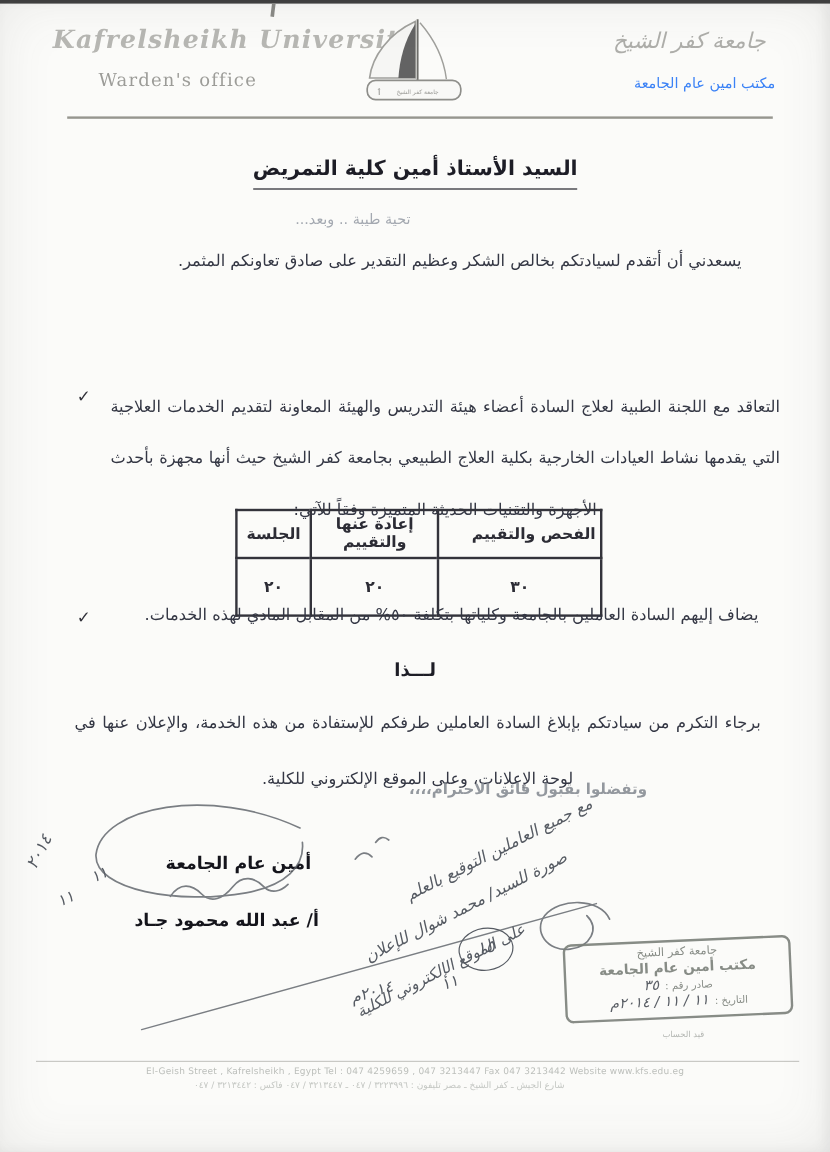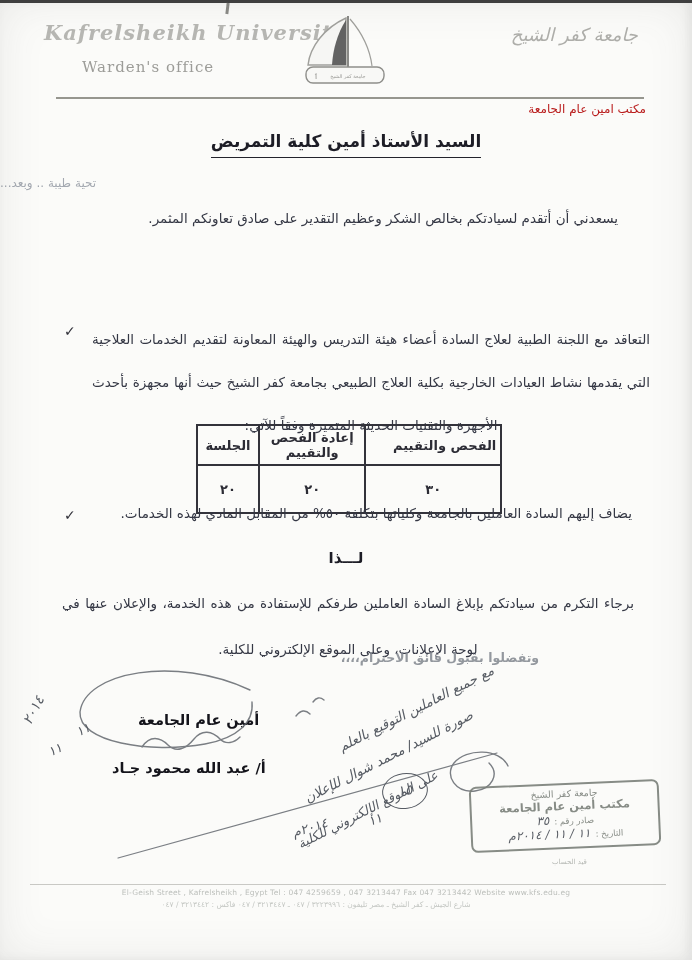--- a/index.html
+++ b/index.html
@@ -14,30 +14,30 @@
   .top-tick { position:absolute; left:226px; top:3px; width:3px; height:11px; background:#8a8a86; transform:rotate(7deg); }
 
   
   .uni-en { position:absolute; left:44px; top:20px; font-family:"DejaVu Serif", serif;
     font-style:italic; font-weight:bold; font-size:21px; letter-spacing:1px; color:#b7b7b3; }
   .office-en { position:absolute; left:82px; top:58px; font-family:"DejaVu Serif", serif;
     font-size:15px; letter-spacing:1px; color:#9c9c98; }
   .uni-ar { position:absolute; right:54px; top:24px; direction:rtl;
     font-style:italic; font-size:18px; color:#aeaeaa; letter-spacing:2px; }
   .office-ar { position:absolute; right:46px; top:62px; direction:rtl;
-    font-size:12px; color:#b91c1c;margin-top:40px; }
+    font-size:12px; color:#3b82f6; }
   .logo { position:absolute; left:300px; top:10px; width:92px; height:86px; }
   .rule { position:absolute; top:97px; left:56px; right:48px; border-top:2px solid #96968f; }
 
   
   .ar { direction:rtl; }
   .title-wrap { position:absolute; top:131px; left:0; width:100%; text-align:center; }
   .title-wrap span { direction:rtl; font-size:17px; font-weight:bold; color:#1d1d26;
     padding-bottom:6px; border-bottom:1.6px solid #23232c; }
-  .salutation { position:absolute; top:176px; left:0; right:104px; text-align:left;
+  .salutation { position:absolute; top:176px; left:0; right:104px; text-align:center;
     font-size:12px; color:#a4a9b1; letter-spacing:1px; }
   .intro { position:absolute; top:210px; right:74px; left:60px; text-align:right;
     font-size:13.5px; }
   .body1 { position:absolute; top:240px; right:58px; left:62px; text-align:justify;
     font-size:13.5px; line-height:45px; }
   .bullet1 { position:absolute; top:318px; right:42px; left:92px; text-align:justify;
     text-align-last:center; font-size:13.5px; line-height:43px; }
   .bullet2 { position:absolute; top:505px; right:60px; left:88px; 
     font-size:13.5px; }
   .check { position:absolute; font-size:14px; color:#33333b; }
@@ -133,21 +133,21 @@
   <div class="salutation ar">تحية طيبة .. وبعد...</div>
   <div class="intro ar">يسعدني أن أتقدم لسيادتكم بخالص الشكر وعظيم التقدير على صادق تعاونكم المثمر.</div>
 
   <span class="check check1">✓</span>
   <div class="bullet1 ar">التعاقد مع اللجنة الطبية لعلاج السادة أعضاء هيئة التدريس والهيئة المعاونة لتقديم الخدمات العلاجية التي يقدمها نشاط العيادات الخارجية بكلية العلاج الطبيعي بجامعة كفر الشيخ حيث أنها مجهزة بأحدث الأجهزة والتقنيات الحديثة المتميزة وفقاً للآتي:</div>
 
   <table class="fees-table">
     <tbody>
         <tr>
       <th class="col-a">الفحص والتقييم</th>
-      <th class="col-b">إعادة الفحص والتقييم</th>
+      <th class="col-b">إعادة عنها والتقييم</th>
       <th class="col-c">الجلسة</th>
     </tr>
     <tr>
       <td>٣٠</td>
       <td>٢٠</td>
       <td>٢٠</td>
     </tr>
   </tbody>
     </table>
 

